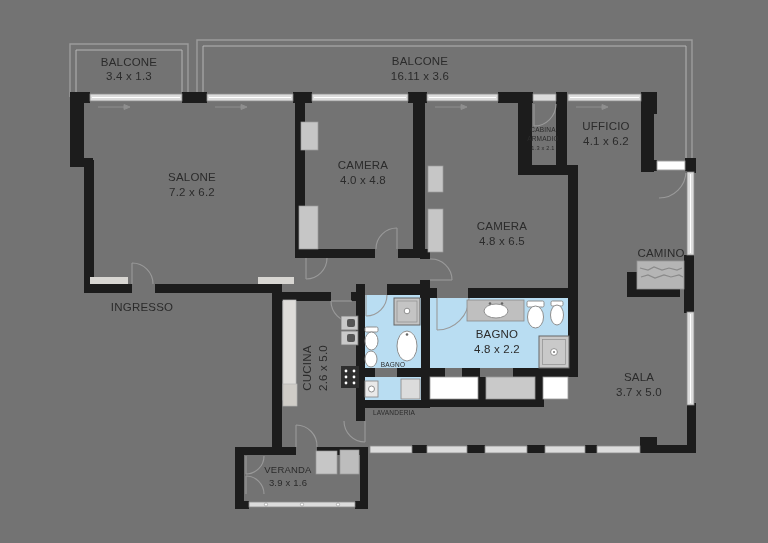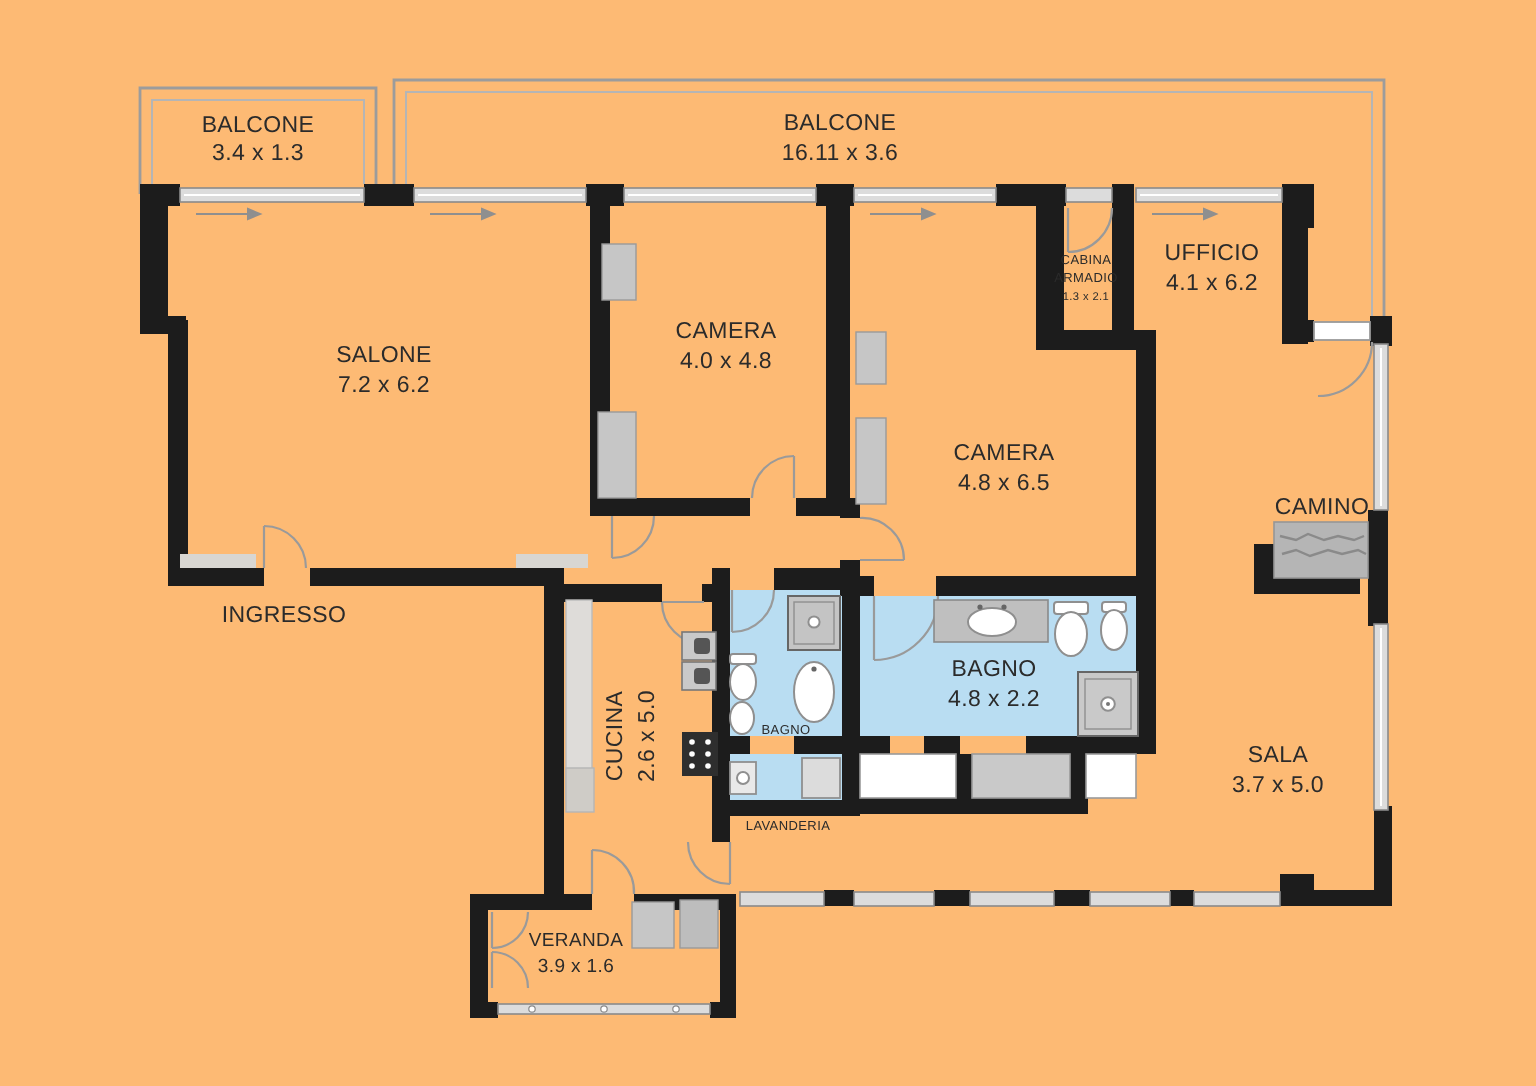--- a/index.html
+++ b/index.html
@@ -1,16 +1,16 @@
 <!DOCTYPE html>
 <html><head>
 <meta charset="utf-8">
 <style>
   html,body{margin:0;padding:0;background:#ffffff;}
-  #stage{position:relative;width:768px;height:543px;background:#fdba74;overflow:hidden;
+  #stage{position:relative;width:768px;height:543px;background:#737373;overflow:hidden;
          font-family:"Liberation Sans", sans-serif;}
   svg{display:block}
   text{fill:#2b2b2b;font-family:"Liberation Sans", sans-serif;letter-spacing:.2px;}
   .room-label{font-size:11.5px;}
   .tiny-label{font-size:6.5px;}
   .micro-label{font-size:5.6px;}
   .ver-label{font-size:9.5px;}
   .wall{fill:#1c1c1c;}
   .parapet{fill:none;stroke:#9c9c9c;stroke-width:1.4;}
   .parapet-in{fill:none;stroke:#b5b5b5;stroke-width:1;}

